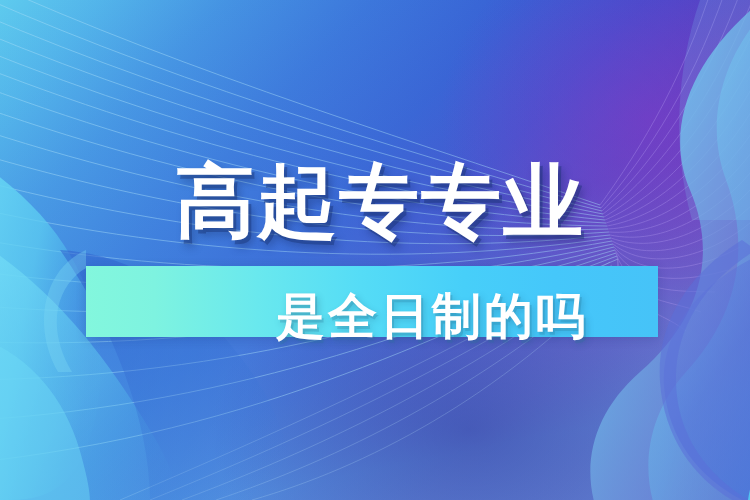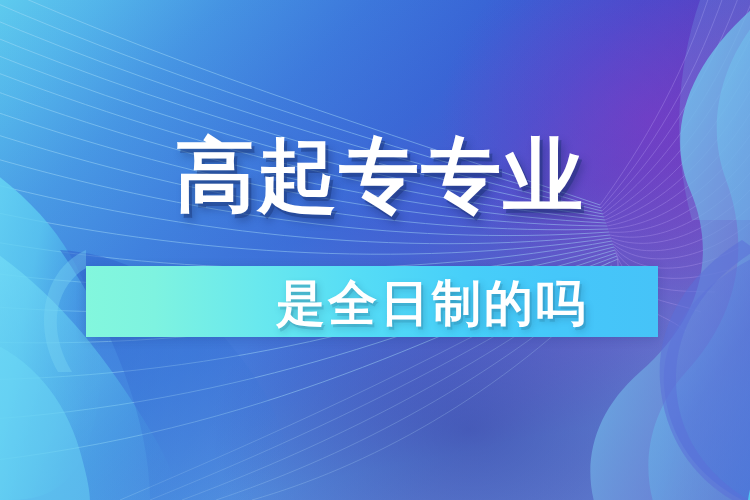--- a/index.html
+++ b/index.html
@@ -20,21 +20,21 @@
     inset: 0;
     width: 750px;
     height: 500px;
   }
   #bg-svg { display: block; }
 
   
   #headline-wrap {
     position: absolute;
     left: 0;
-    top: 136px;
+    top: 162px;
     width: 750px;
     text-align: center;
     pointer-events: none;
   }
   #headline {
     display: inline-block;
     color: #ffffff;
     font-size: 80px;
     line-height: 1.0;
     font-weight: 700;
@@ -63,21 +63,21 @@
         #46c3f8 100%);
     box-shadow: 0 2px 10px rgba(18, 40, 100, 0.18);
   }
   #subtitle-wrap {
     position: absolute;
     left: 86px;
     top: 266px;
     width: 572px;
     height: 75px;
     display: flex;
-    align-items: center;
+    align-items: flex-end;
     justify-content: center;
     pointer-events: none;
   }
   #subtitle {
     color: #ffffff;
     font-size: 49px;
     line-height: 1;
     font-weight: 700;
     letter-spacing: 3px;
     padding-left: 120px;

